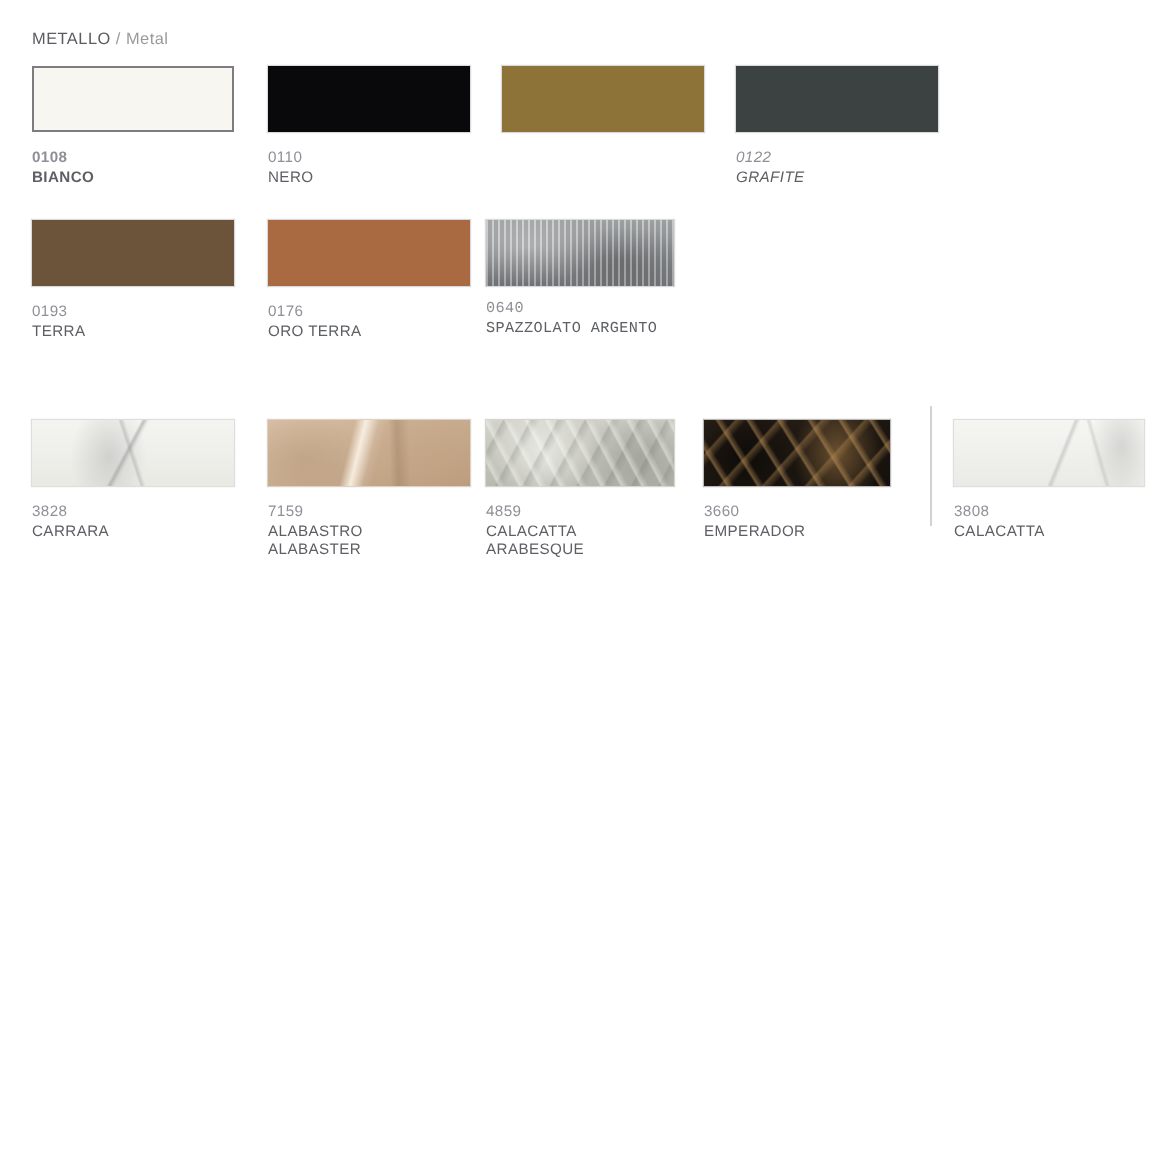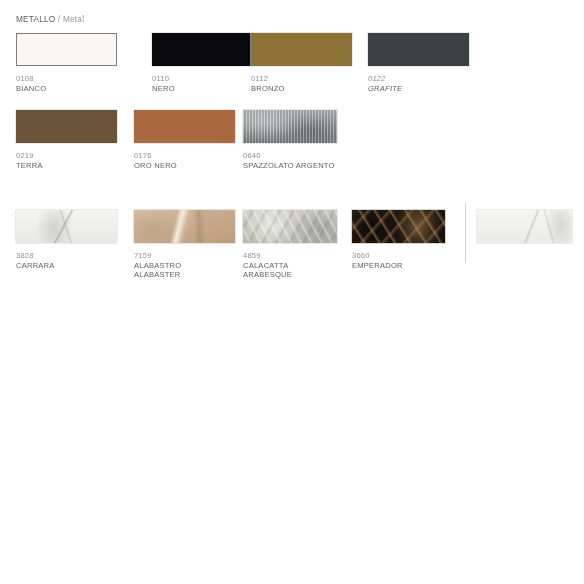--- a/index.html
+++ b/index.html
@@ -102,66 +102,62 @@
 </head>
 <body>
 
 <div class="page">
 
   <div class="section-header" id="hdr-metallo">
     <span class="hdr-code">METALLO</span><span class="hdr-sep"> / </span><span class="hdr-en">Metal</span>
   </div>
 
   <div class="swatch-row" id="row-metallo-1">
-      <div class="swatch-cell" style="left: 16px; width: 101px;">
+      <div class="swatch-cell" style="left: 16px; width: 101px; font-weight: bold;">
         <div class="swatch" style="width: 101px; background-color: rgb(247, 246, 241); border: 1px solid rgb(125, 125, 128);"></div>
         <div class="swatch-caption">
           <span class="swatch-code">0108</span>
           <span class="swatch-name">BIANCO</span>
         </div>
       </div>
-      <div class="swatch-cell" style="left: 152px; width: 101px;">
+      <div class="swatch-cell" style="left: 134px; width: 101px;">
         <div class="swatch" style="width: 101px; background-color: rgb(9, 8, 10); box-shadow: rgb(217, 217, 220) 0px 0px 0px 0.6px;"></div>
         <div class="swatch-caption">
           <span class="swatch-code">0110</span>
           <span class="swatch-name">NERO</span>
         </div>
       </div>
       <div class="swatch-cell" style="left: 251px; width: 101px;">
         <div class="swatch" style="width: 101px; background-color: rgb(141, 115, 56); box-shadow: rgb(217, 217, 220) 0px 0px 0px 0.6px;"></div>
-        <div class="swatch-caption">
-          <span class="swatch-code">0112</span>
-          <span class="swatch-name">BRONZO</span>
-        </div>
       </div>
       <div class="swatch-cell" style="left: 368px; width: 101px; font-style: italic;">
         <div class="swatch" style="width: 101px; background-color: rgb(60, 65, 66); box-shadow: rgb(217, 217, 220) 0px 0px 0px 0.6px;"></div>
         <div class="swatch-caption">
           <span class="swatch-code">0122</span>
           <span class="swatch-name">GRAFITE</span>
         </div>
       </div>
     </div>
 
   <div class="swatch-row" id="row-metallo-2">
       <div class="swatch-cell" style="left: 16px; width: 101px;">
         <div class="swatch" style="width: 101px; background-color: rgb(107, 84, 57); box-shadow: rgb(217, 217, 220) 0px 0px 0px 0.6px;"></div>
         <div class="swatch-caption">
-          <span class="swatch-code">0219</span>
+          <span class="swatch-code">0193</span>
           <span class="swatch-name">TERRA</span>
         </div>
       </div>
       <div class="swatch-cell" style="left: 134px; width: 101px;">
         <div class="swatch" style="width: 101px; background-color: rgb(169, 106, 65); box-shadow: rgb(217, 217, 220) 0px 0px 0px 0.6px;"></div>
         <div class="swatch-caption">
           <span class="swatch-code">0176</span>
-          <span class="swatch-name">ORO NERO</span>
-        </div>
-      </div>
-      <div class="swatch-cell" style="left: 243px; width: 94px;">
+          <span class="swatch-name">ORO TERRA</span>
+        </div>
+      </div>
+      <div class="swatch-cell" style="left: 243px; width: 94px; font-family: Liberation Mono, monospace;">
         <div class="swatch" style="width: 94px; background-color: rgb(147, 152, 154); background-image: repeating-linear-gradient(90deg, rgba(255, 255, 255, 0.3) 0px, rgba(255, 255, 255, 0.3) 1px, rgba(0, 0, 0, 0.1) 1px, rgba(0, 0, 0, 0.1) 3px), linear-gradient(rgba(255, 255, 255, 0.25), rgba(0, 0, 0, 0.16)), radial-gradient(60% 80% at 22% 40%, rgba(255, 255, 255, 0.45), rgba(255, 255, 255, 0) 70%), radial-gradient(50% 70% at 72% 60%, rgba(0, 0, 0, 0.22), rgba(0, 0, 0, 0) 70%); box-shadow: rgb(217, 217, 220) 0px 0px 0px 0.6px;"></div>
         <div class="swatch-caption">
           <span class="swatch-code">0640</span>
           <span class="swatch-name">SPAZZOLATO ARGENTO</span>
         </div>
       </div>
     </div>
 
 
   <div class="swatch-row" id="row-gres">
@@ -190,18 +186,22 @@
       </div>
       <div class="swatch-cell" style="left: 352px; width: 93px;">
         <div class="swatch" style="width: 93px; background-color: rgb(36, 28, 20); background-image: repeating-linear-gradient(58deg, rgba(196, 152, 94, 0) 0px, rgba(196, 152, 94, 0) 9px, rgba(196, 152, 94, 0.5) 10px, rgba(196, 152, 94, 0) 13px), repeating-linear-gradient(132deg, rgba(173, 132, 78, 0) 0px, rgba(173, 132, 78, 0) 11px, rgba(173, 132, 78, 0.42) 12px, rgba(173, 132, 78, 0) 16px), radial-gradient(34% 120% at 72% 50%, rgba(168, 126, 72, 0.55), rgba(0, 0, 0, 0) 70%), radial-gradient(45% 120% at 22% 55%, rgba(10, 8, 6, 0.85), rgba(0, 0, 0, 0) 75%), linear-gradient(150deg, rgb(43, 33, 24), rgb(20, 16, 12)); box-shadow: rgb(185, 185, 185) 0px 0px 0px 0.6px;"></div>
         <div class="swatch-caption">
           <span class="swatch-code">3660</span>
           <span class="swatch-name">EMPERADOR</span>
         </div>
       </div>
       <div class="swatch-cell" style="left: 477px; width: 95px;">
         <div class="swatch" style="width: 95px; background-color: rgb(239, 239, 235); background-image: linear-gradient(112deg, rgba(160, 162, 160, 0) 55%, rgba(160, 162, 160, 0.4) 56.5%, rgba(0, 0, 0, 0) 58.5%), linear-gradient(74deg, rgba(160, 162, 160, 0) 72%, rgba(160, 162, 160, 0.3) 73.4%, rgba(0, 0, 0, 0) 75%), radial-gradient(22% 110% at 88% 40%, rgba(150, 152, 150, 0.3), rgba(0, 0, 0, 0) 74%), linear-gradient(rgb(245, 245, 242), rgb(234, 234, 230)); box-shadow: rgb(222, 222, 222) 0px 0px 0px 0.6px;"></div>
+        <div class="swatch-caption">
+          <span class="swatch-code">3808</span>
+          <span class="swatch-name">CALACATTA</span>
+        </div>
       </div>
     </div>
 
   <div id="gres-divider"></div>
 
 </div>
 
 </body></html>

